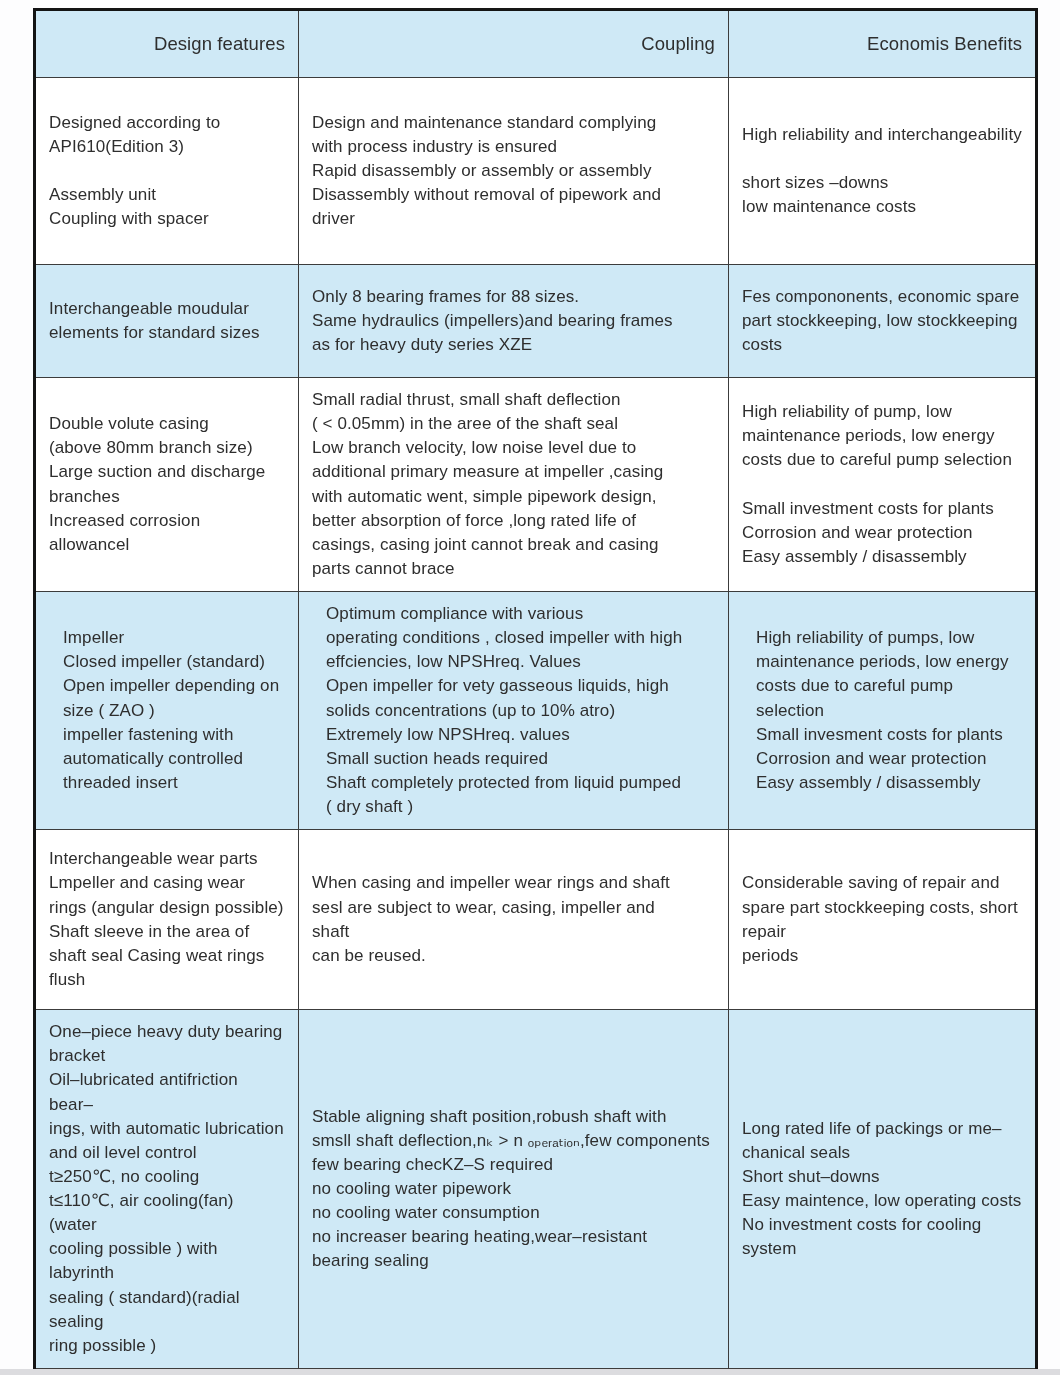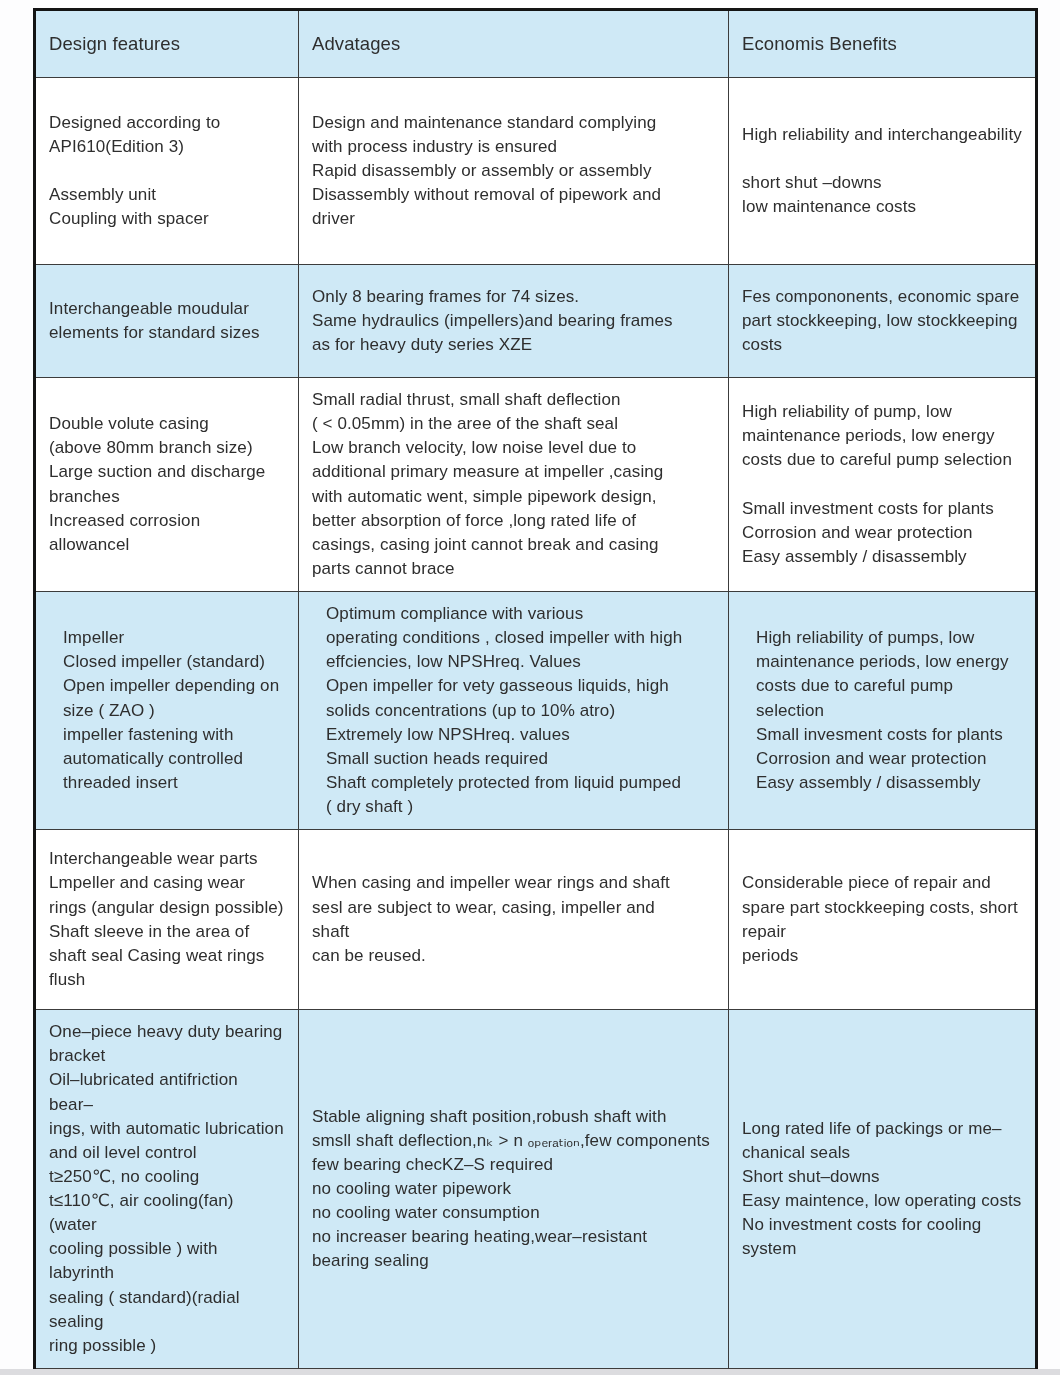--- a/index.html
+++ b/index.html
@@ -45,21 +45,21 @@
     font-size: 17px;
     line-height: 1.42;
     white-space: pre-line;
     text-align: left;
     font-weight: 400;
     letter-spacing: 0.1px;
   }
   table.spec th {
     height: 46px;
     font-size: 18.5px;
-    text-align: left;
+    text-align: right;
     white-space: nowrap;
     background: #cfe9f6;
   }
   tr.alt td { background: #cfe9f6; }
   tr.plain td { background: #ffffff; }
   
   tr.r0 td { height: 166px; }
   tr.r1 td { height: 92px; }
   tr.r2 td { height: 180px; }
   tr.r3 td { height: 204px; padding-left: 27px; }
@@ -74,45 +74,45 @@
 
   <table class="spec">
     <colgroup>
       <col class="c1">
         <col class="c2">
         <col class="c3">
     </colgroup>
     <thead>
       <tr>
         <th>Design features</th>
-        <th>Advatages</th>
+        <th>Coupling</th>
         <th>Economis Benefits</th>
       </tr>
     </thead>
     <tbody>
       <tr class="plain r0">
         <td>Designed according to
 API610(Edition 3)
 
 Assembly unit
 Coupling  with spacer</td>
         <td>Design and maintenance standard complying
 with process industry is ensured
 Rapid disassembly or assembly or assembly
 Disassembly without removal of pipework and
 driver</td>
         <td>High reliability and interchangeability
 
-short shut –downs
+short sizes –downs
 low maintenance costs</td>
       </tr>
       <tr class="alt r1">
         <td>Interchangeable moudular
 elements for  standard sizes</td>
-        <td>Only 8 bearing frames for 74 sizes.
+        <td>Only 8 bearing frames for 88 sizes.
 Same hydraulics (impellers)and bearing frames
 as for heavy duty series XZE</td>
         <td>Fes compononents, economic spare
 part stockkeeping, low stockkeeping
 costs</td>
       </tr>
       <tr class="plain r2">
         <td>Double volute casing
 (above 80mm branch size)
 Large suction and discharge
@@ -163,21 +163,21 @@
         <td>Interchangeable wear parts
 Lmpeller and casing wear
 rings (angular design possible)
 Shaft sleeve in the area of
 shaft seal Casing weat rings
 flush</td>
         <td>When casing and impeller wear rings and shaft
 sesl are subject to wear, casing, impeller and
 shaft
 can be reused.</td>
-        <td>Considerable piece of repair and
+        <td>Considerable saving of repair and
 spare part stockkeeping costs, short
 repair
 periods</td>
       </tr>
       <tr class="alt r5">
         <td>One–piece heavy duty bearing
 bracket
 Oil–lubricated antifriction bear–
 ings, with automatic lubrication
 and oil level control

